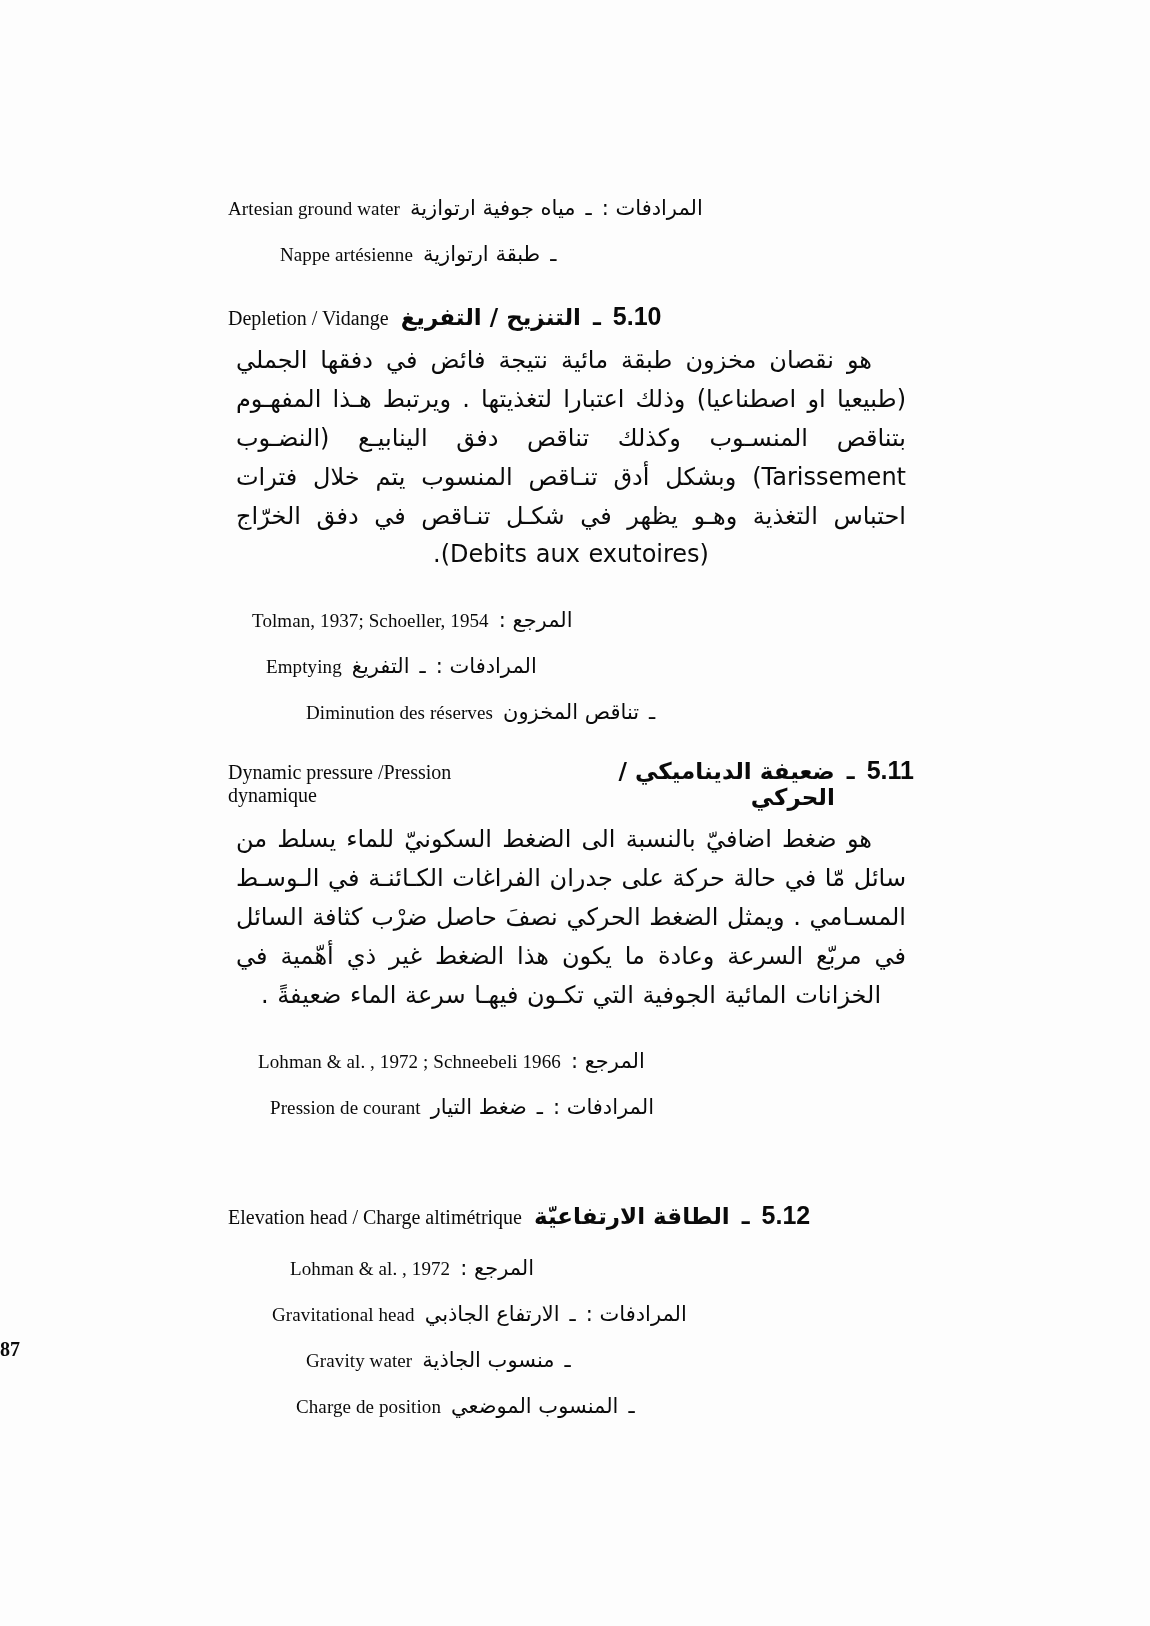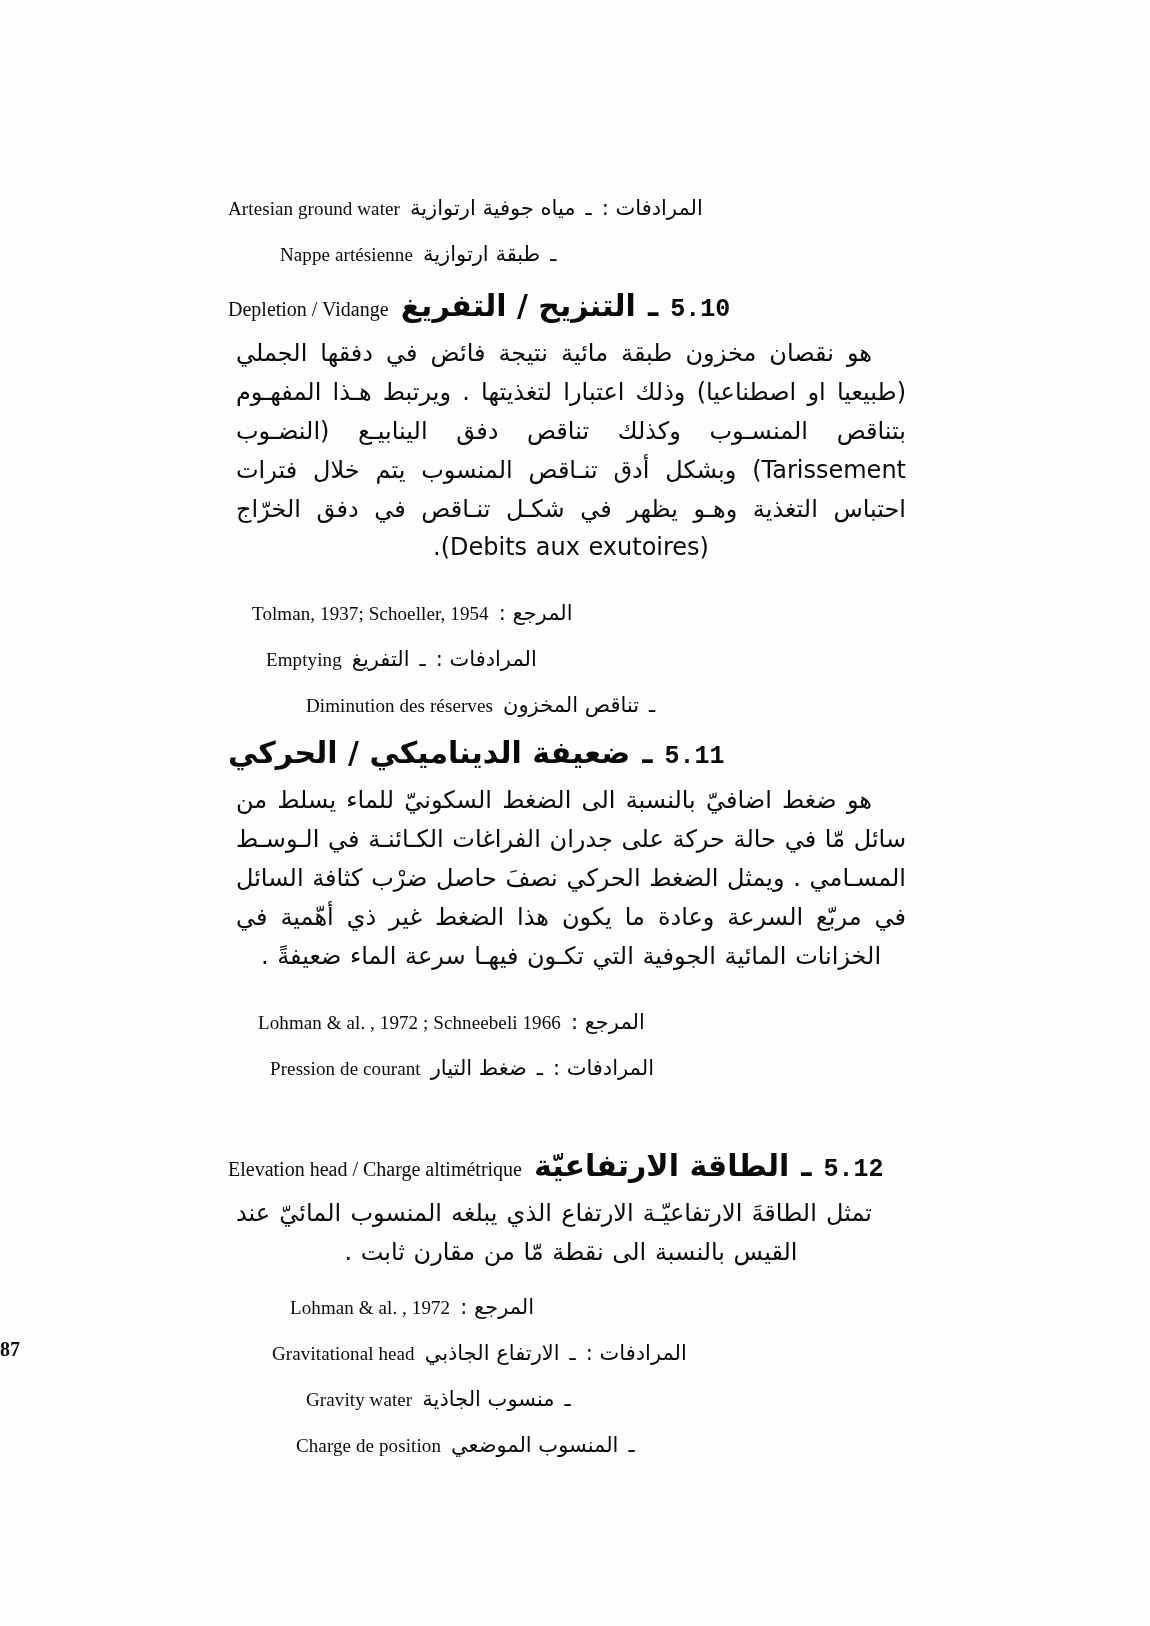--- a/index.html
+++ b/index.html
@@ -58,31 +58,32 @@
   
   .heading {
     display: flex;
     justify-content: flex-end;
     align-items: baseline;
     gap: 12px;
     direction: rtl;
     margin: 0;
   }
   .heading .num {
-    font-family: Liberation Mono, monospace;
+    font-family: Liberation Sans, sans-serif;
     font-weight: bold;
     font-size: 25px;
     direction: ltr;
     unicode-bidi: isolate;
     text-align: center;
   }
   .heading .ar-title {
     font-family: "DejaVu Sans", "Liberation Sans", sans-serif;
     font-weight: bold;
-    font-size: 30px;
+    font-size: 23px;
+    margin-top: 16px;
   }
   .heading .lat-title {
     font-family: "Liberation Serif", "DejaVu Serif", serif;
     font-size: 20px;
     direction: ltr;
     unicode-bidi: isolate;
   }
 
   
   .para {
@@ -155,20 +156,21 @@
     <div class="meta-row" style="margin-bottom:18px;padding-left:78px;">
       <span class="ar-term">ـ</span>
       <span class="ar-term">تناقص المخزون</span>
       <span class="lat-term">Diminution des réserves</span>
     </div>
 
     <div class="heading" style="margin-bottom:10px;">
       <span class="num">5.11</span>
       <span class="ar-title">ـ</span>
       <span class="ar-title">ضعيفة الديناميكي / الحركي</span>
+      <span class="lat-title">Dynamic pressure /Pression dynamique</span>
     </div>
 
     <p class="para last-center">هو ضغط اضافيّ بالنسبة الى الضغط السكونيّ للماء يسلط من سائل مّا في حالة حركة على جدران الفراغات الكـائنـة في الـوسـط المسـامي . ويمثل الضغط الحركي نصفَ حاصل ضرْب كثافة السائل في مربّع السرعة وعادة ما يكون هذا الضغط غير ذي أهّمية في الخزانات المائية الجوفية التي تكـون فيهـا سرعة الماء ضعيفةً .</p>
 
     <div class="gap-md"></div>
 
     <div class="meta-row" style="margin-bottom:22px;padding-left:30px;">
       <span class="label">المرجع :</span>
       <span class="lat-term">Lohman &amp; al. , 1972 ; Schneebeli 1966</span>
     </div>
@@ -182,21 +184,20 @@
 
     <div class="gap-lg"></div>
 
     <div class="heading" style="margin-bottom:10px;">
       <span class="num">5.12</span>
       <span class="ar-title">ـ</span>
       <span class="ar-title">الطاقة الارتفاعيّة</span>
       <span class="lat-title">Elevation head / Charge altimétrique</span>
     </div>
 
-    <p class="para last-center">تمثل الطاقةَ الارتفاعيّـة الارتفاع الذي يبلغه المنسوب المائيّ عند القيس بالنسبة الى نقطة مّا من مقارن ثابت .</p>
 
     <div class="gap-sm"></div>
 
     <div class="meta-row" style="margin-bottom:22px;padding-left:62px;">
       <span class="label">المرجع :</span>
       <span class="lat-term">Lohman &amp; al. , 1972</span>
     </div>
 
     <div class="meta-row" style="margin-bottom:22px;padding-left:44px;">
       <span class="label">المرادفات :</span>

